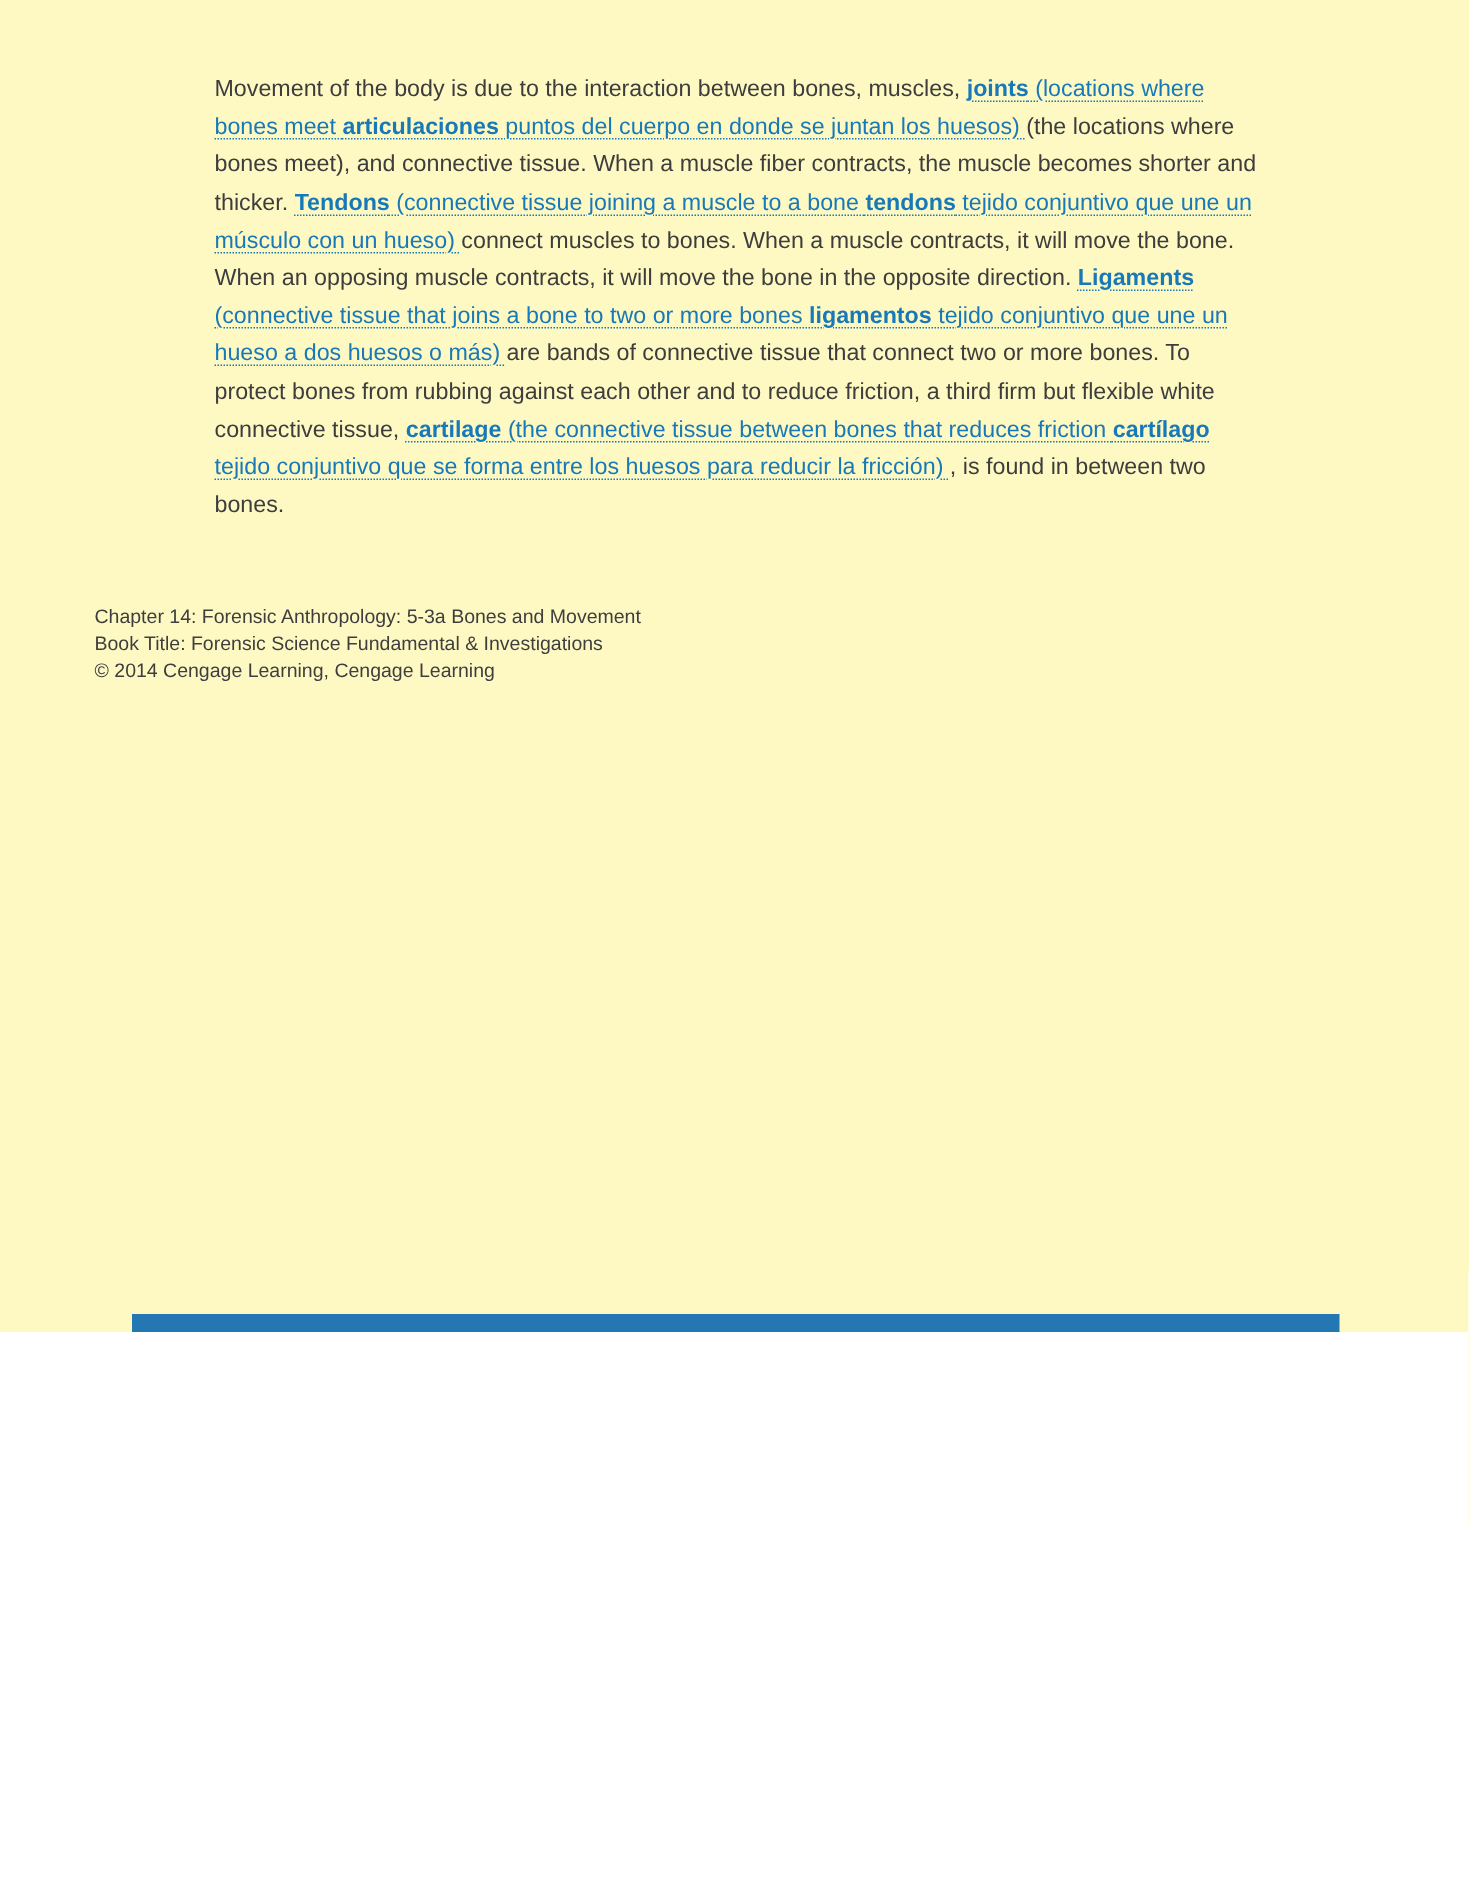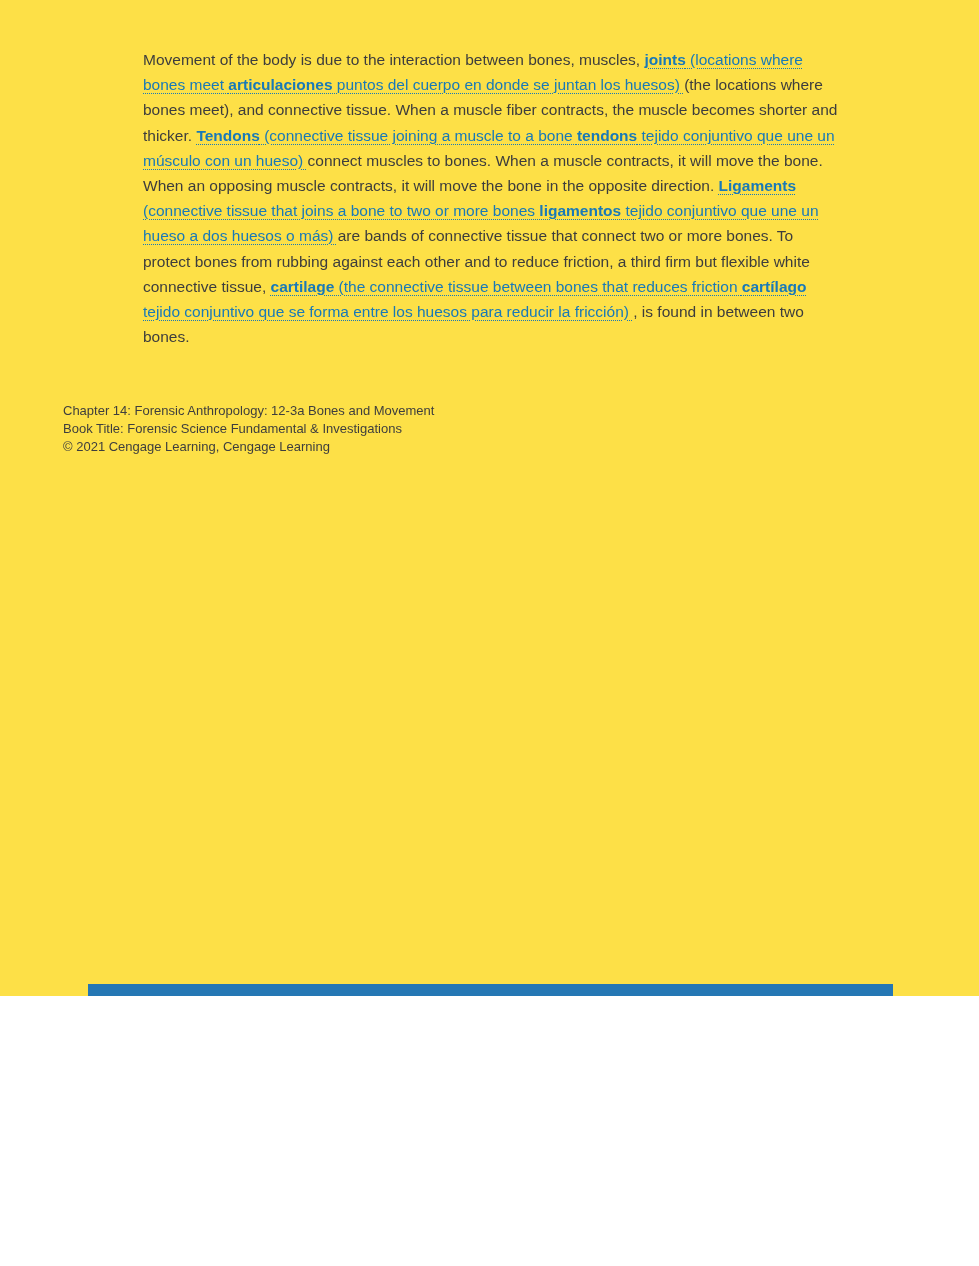--- a/index.html
+++ b/index.html
@@ -11,22 +11,22 @@
   * { box-sizing: border-box; }
   html, body {
     margin: 0;
     padding: 0;
     background: #ffffff;
     font-family: "Liberation Sans", sans-serif;
   }
   .page {
     position: relative;
     width: 979px;
-    height: 996px;
-    background: #fde047;
+    height: 888px;
+    background: #fef9c3;
     overflow: hidden;
   }
   .body-paragraph {
     position: absolute;
     left: 143px;
     top: 47px;
     width: 696px;
     margin: 0;
     font-size: 15.5px;
     line-height: 25.2px;
@@ -71,21 +71,21 @@
   }
 </style>
 </head>
 <body>
 
 <div class="page">
 
   <p class="body-paragraph"><span>Movement of the body is due to the interaction between bones, muscles, </span><a href="#" class="glossary"><span class="b">joints</span><span> (locations where bones meet </span><span class="b">articulaciones</span><span> puntos del cuerpo en donde se juntan los huesos) </span></a><span>(the locations where bones meet), and connective tissue. When a muscle fiber contracts, the muscle becomes shorter and thicker. </span><a href="#" class="glossary"><span class="b">Tendons</span><span> (connective tissue joining a muscle to a bone </span><span class="b">tendons</span><span> tejido conjuntivo que une un músculo con un hueso) </span></a><span>connect muscles to bones. When a muscle contracts, it will move the bone. When an opposing muscle contracts, it will move the bone in the opposite direction. </span><a href="#" class="glossary"><span class="b">Ligaments</span><span> (connective tissue that joins a bone to two or more bones </span><span class="b">ligamentos</span><span> tejido conjuntivo que une un hueso a dos huesos o más) </span></a><span>are bands of connective tissue that connect two or more bones. To protect bones from rubbing against each other and to reduce friction, a third firm but flexible white connective tissue, </span><a href="#" class="glossary"><span class="b">cartilage</span><span> (the connective tissue between bones that reduces friction </span><span class="b">cartílago</span><span> tejido conjuntivo que se forma entre los huesos para reducir la fricción) </span></a><span>, is found in between two bones.</span></p>
 
   <div class="meta-block">
-    <span class="meta-line">Chapter 14: Forensic Anthropology: 12-3a Bones and Movement</span>
+    <span class="meta-line">Chapter 14: Forensic Anthropology: 5-3a Bones and Movement</span>
     <span class="meta-line">Book Title: Forensic Science Fundamental &amp; Investigations</span>
-    <span class="meta-line">© 2021 Cengage Learning, Cengage Learning</span>
+    <span class="meta-line">© 2014 Cengage Learning, Cengage Learning</span>
   </div>
 
 
   <div class="bottom-bar"></div>
 
 </div>
 
 </body></html>

